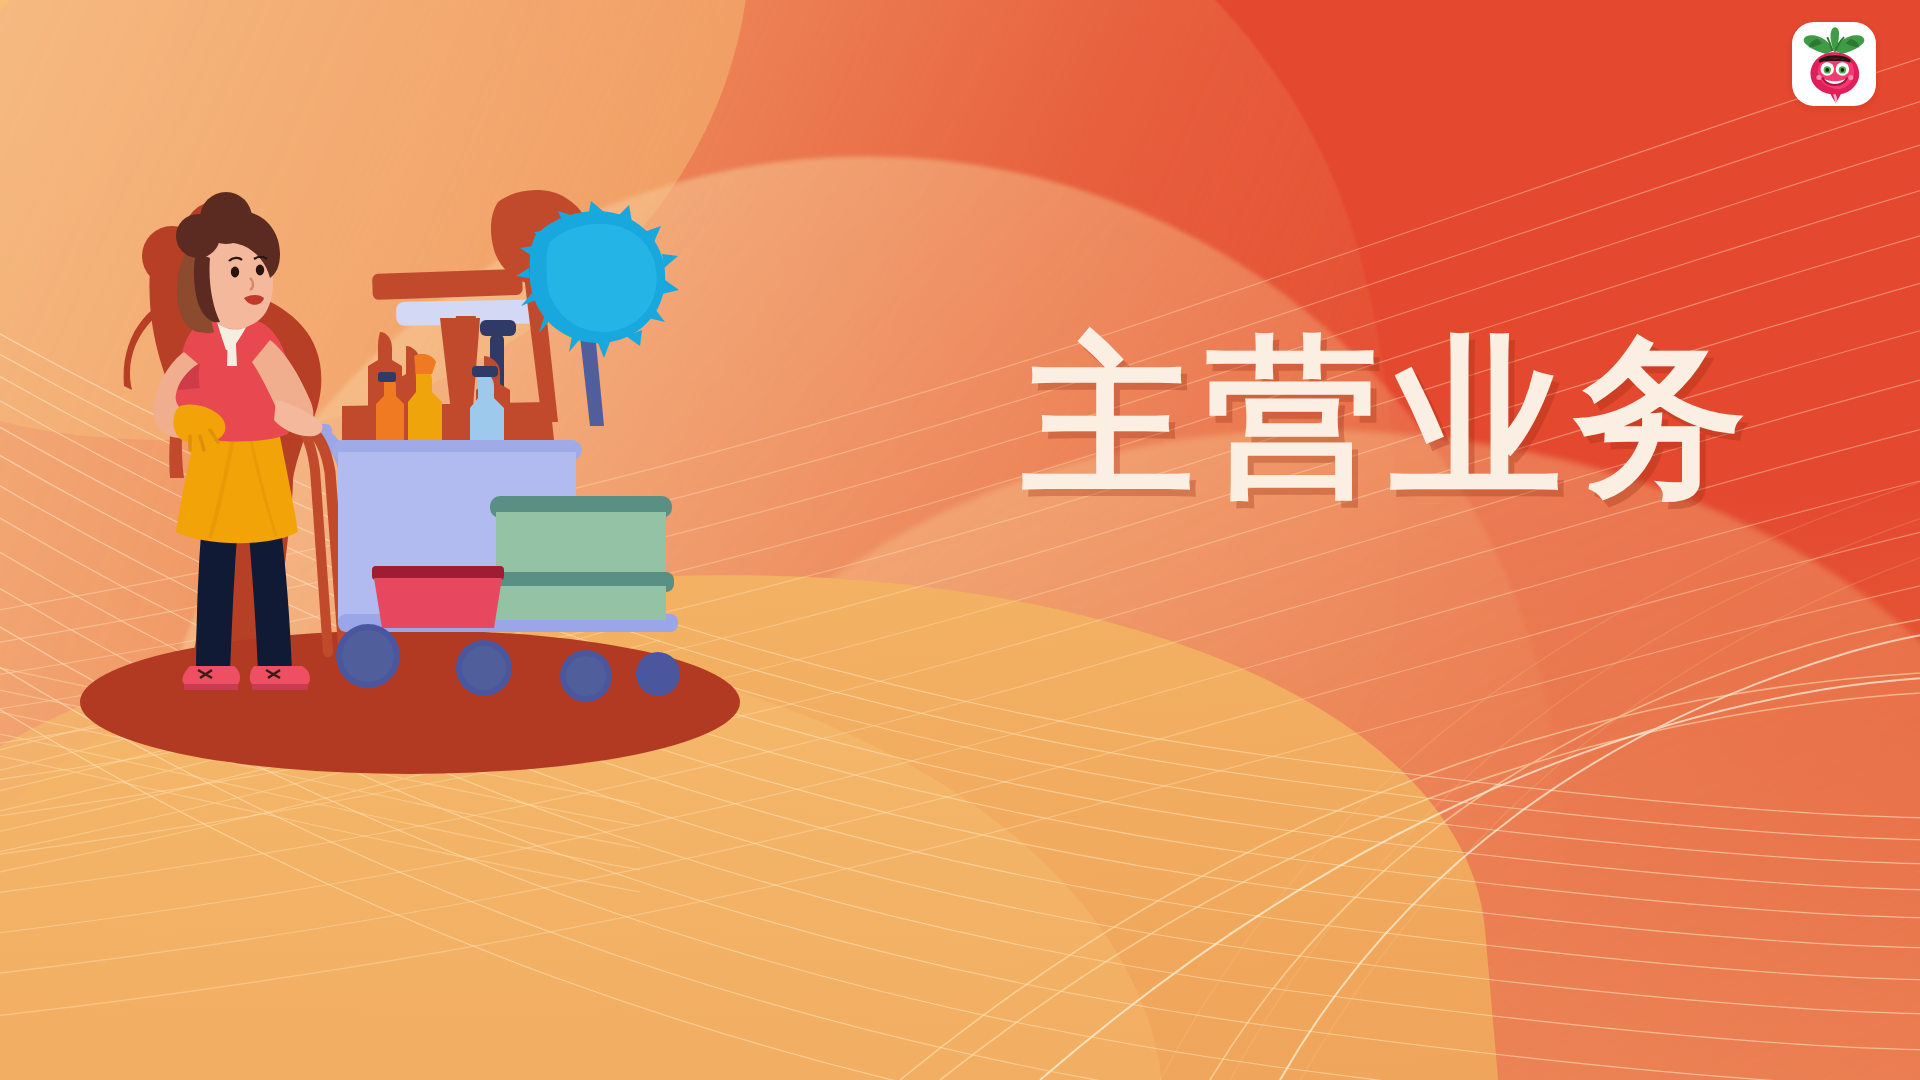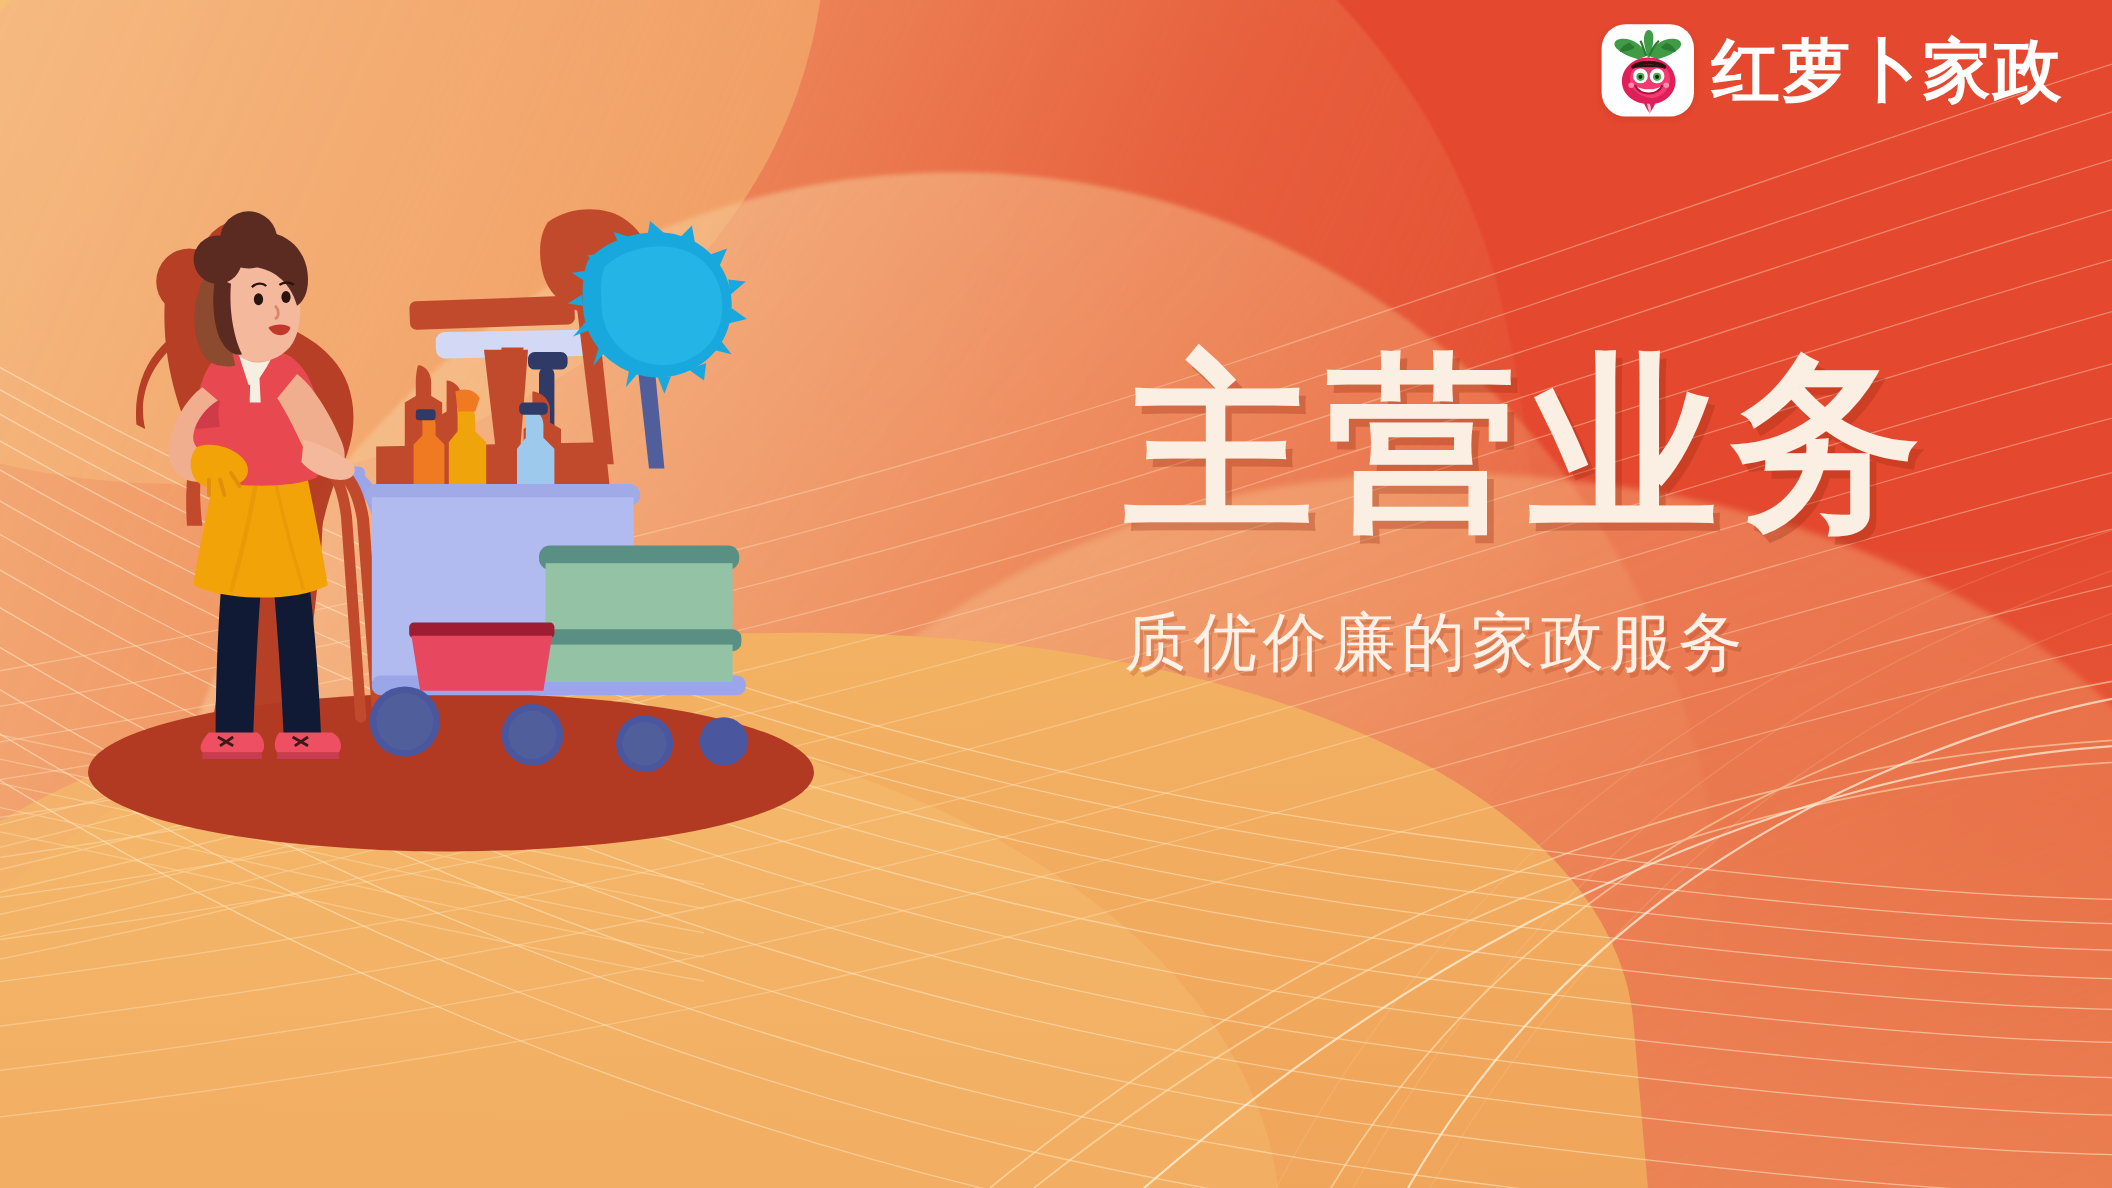--- a/index.html
+++ b/index.html
@@ -108,21 +108,21 @@
     z-index:35;
   }
   .headline{
     font-size:172px;
     font-weight:bold;
     line-height:1.02;
     color:#fbeee2;
     letter-spacing:12px;
     white-space:nowrap;
     text-shadow:6px 7px 0 rgba(150,44,18,.30);
-    font-family:Liberation Mono, monospace;
+    font-family:Liberation Sans, sans-serif;
   }
   .sub{
     margin-top:38px;
     font-size:58px;
     line-height:1.42;
     color:#fcf1e6;
     letter-spacing:5px;
     white-space:nowrap;
     text-shadow:3px 4px 0 rgba(150,44,18,.22);
     font-family:"DejaVu Sans","Liberation Sans",sans-serif;
@@ -431,21 +431,20 @@
         <path d="M170,88 C 174,92 174,98 170,100" stroke="#d9866a" stroke-width="2.4" fill="none"></path>
 
         <path d="M164,108 C 170,104 180,104 184,108 C 182,116 170,118 164,108 Z" fill="#c0392b"></path>
       </g>
     </svg>
   </div>
 
   <div class="copy">
     <div class="headline">主营业务</div>
     <div class="sub">
-      <div>质优价廉的家政服务</div>
     </div>
   </div>
 
   <div class="logo">
     <div class="logo-mark">
       <svg viewBox="0 0 100 100">
 
         <g fill="#3f9b45">
           <path d="M50,34 C 44,22 32,14 20,16 C 14,17 12,22 16,26 C 22,32 32,36 40,38 Z"></path>
           <path d="M50,34 C 56,22 68,14 80,16 C 86,17 88,22 84,26 C 78,32 68,36 60,38 Z"></path>
@@ -476,16 +475,15 @@
         <circle cx="42" cy="57" r="2.2" fill="#14250f"></circle>
         <circle cx="60" cy="57" r="2.2" fill="#14250f"></circle>
 
         <path d="M36,66 C 42,78 60,78 66,66 C 60,72 42,72 36,66 Z" fill="#ffffff"></path>
         <path d="M36,66 C 42,78 60,78 66,66" stroke="#a8143f" stroke-width="2.4" fill="none"></path>
 
         <circle cx="32" cy="66" r="3" fill="#f9a8bf" opacity=".8"></circle>
         <circle cx="70" cy="66" r="3" fill="#f9a8bf" opacity=".8"></circle>
       </svg>
     </div>
-    <div class="logo-text">红萝卜家政</div>
   </div>
 
 </div>
 
 </body></html>

